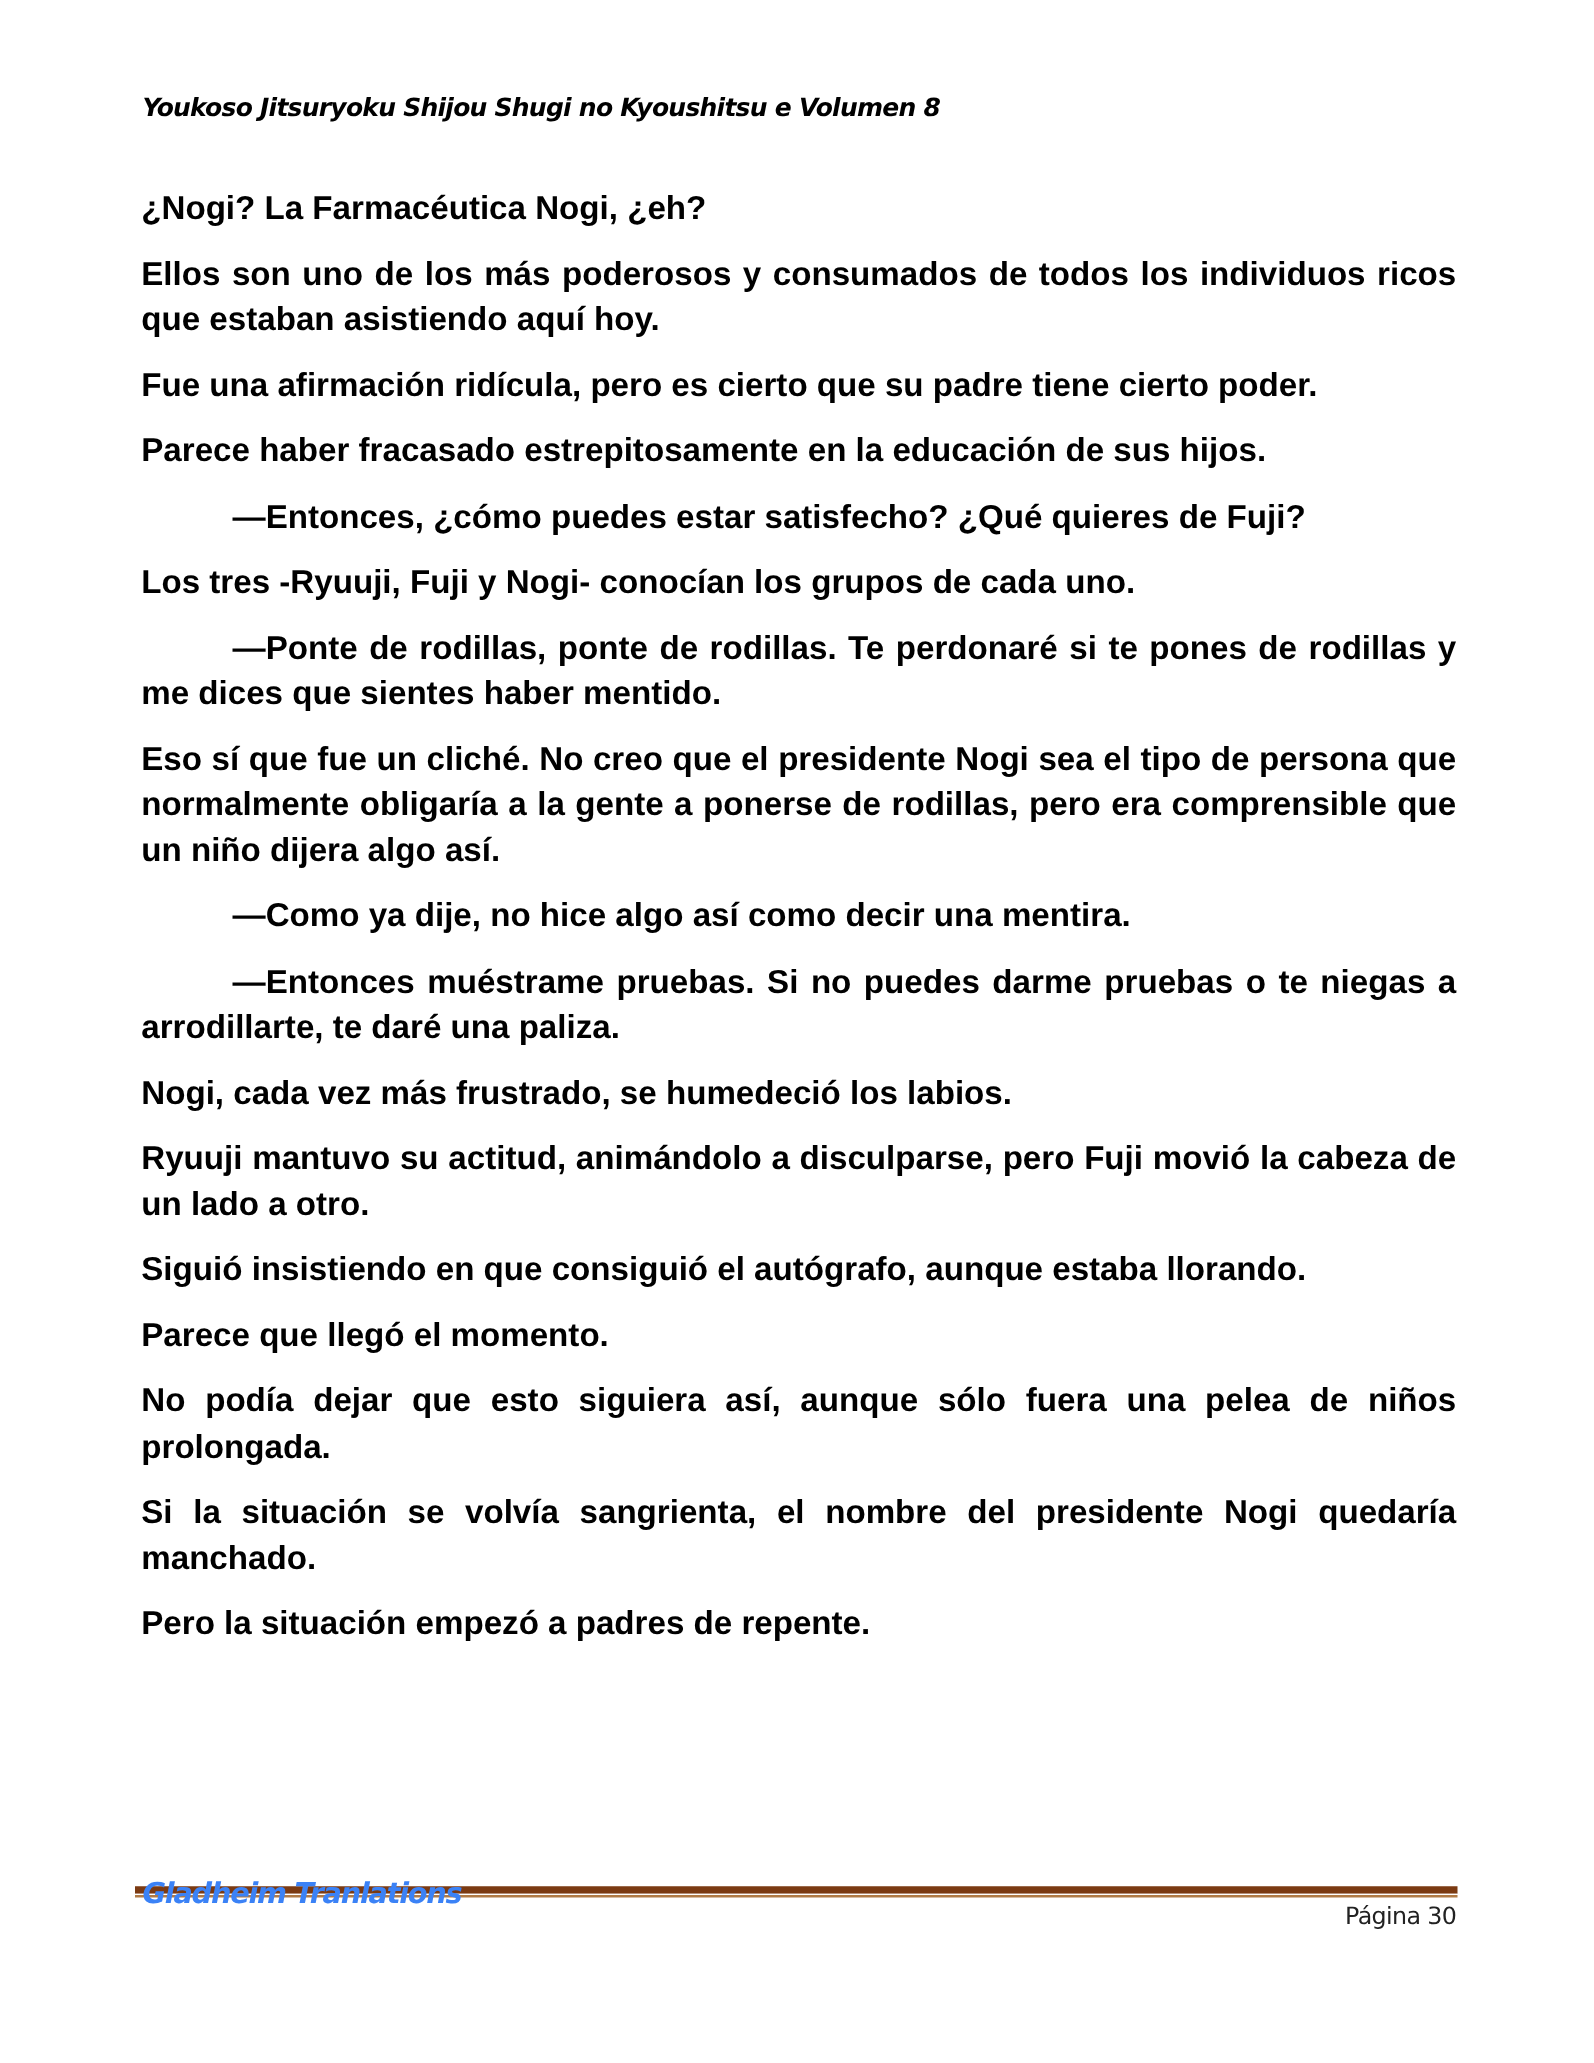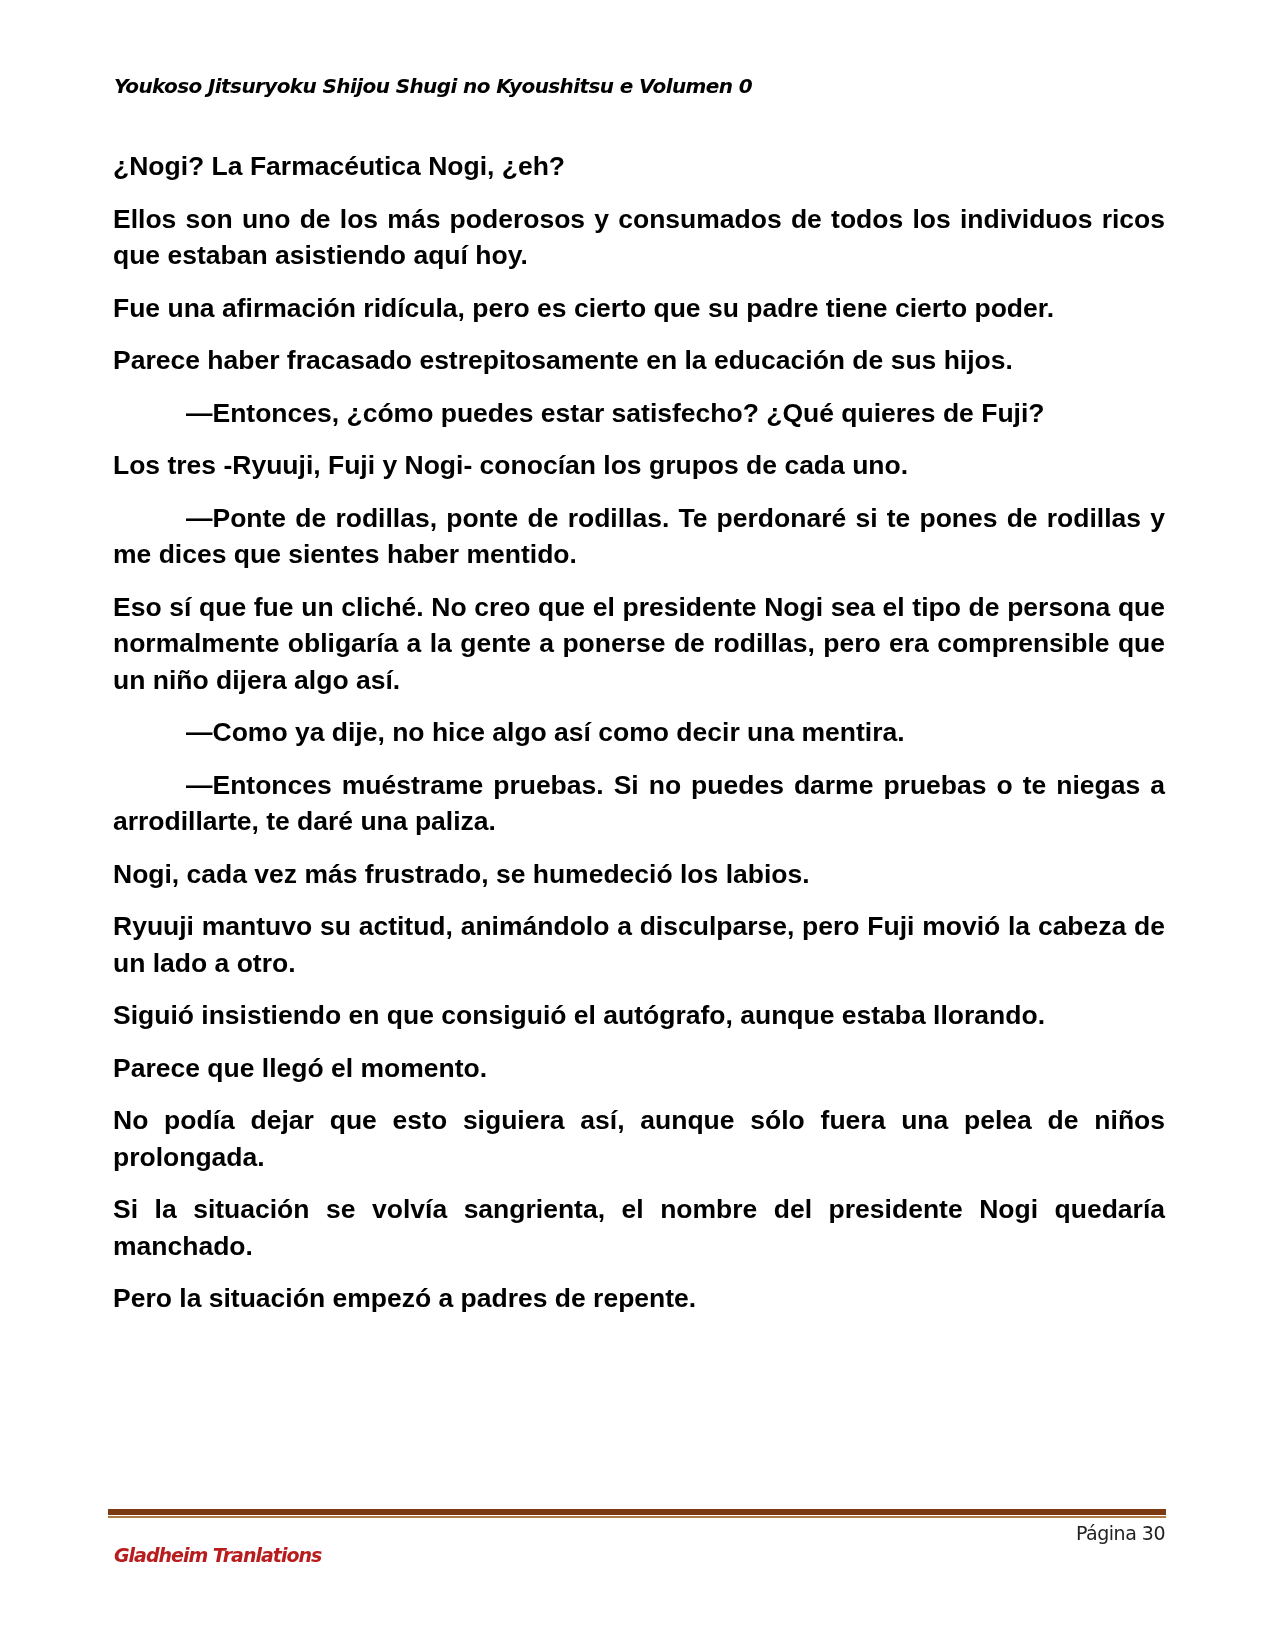--- a/index.html
+++ b/index.html
@@ -17,34 +17,34 @@
   }
   .body-text p { margin: 0 0 16px 0; text-align: justify; }
   .body-text p.indent { text-indent: 73px; }
   .footer-rule {
     position: absolute; left: 108px; top: 1509px; width: 1058px; height: 9px;
   }
   .footer-rule .thick { height: 6px; background: #7b3a12; }
   .footer-rule .gap { height: 1px; background: #ffffff; }
   .footer-rule .thin { height: 2px; background: #b07a45; }
   .footer-left {
-    position: absolute; left: 114px; top: 1544px;
+    position: absolute; left: 114px; top: 1502px;
     font-family: "DejaVu Sans", sans-serif; font-weight: bold; font-style: italic;
-    font-size: 19px; color: #b91c1c; letter-spacing: -1px;
+    font-size: 23px; color: #3b82f6; letter-spacing: -1px;
   }
   .footer-right {
     position: absolute; right: 110px; top: 1522px;
     font-family: "DejaVu Sans", sans-serif; font-size: 19px; color: #222;
     letter-spacing: -0.5px;
   }
 </style>
 </head>
 <body>
 
-<div class="page-header">Youkoso Jitsuryoku Shijou Shugi no Kyoushitsu e  Volumen 0</div>
+<div class="page-header">Youkoso Jitsuryoku Shijou Shugi no Kyoushitsu e  Volumen 8</div>
 
 <div class="body-text">
   <p>¿Nogi? La Farmacéutica Nogi, ¿eh?</p>
   <p>Ellos son uno de los más poderosos y consumados de todos los individuos ricos que estaban asistiendo aquí hoy.</p>
   <p>Fue una afirmación ridícula, pero es cierto que su padre tiene cierto poder.</p>
   <p>Parece haber fracasado estrepitosamente en la educación de sus hijos.</p>
   <p class="indent">—Entonces, ¿cómo puedes estar satisfecho? ¿Qué quieres de Fuji?</p>
   <p>Los tres -Ryuuji, Fuji y Nogi- conocían los grupos de cada uno.</p>
   <p class="indent">—Ponte de rodillas, ponte de rodillas. Te perdonaré si te pones de rodillas y me dices que sientes haber mentido.</p>
   <p>Eso sí que fue un cliché. No creo que el presidente Nogi sea el tipo de persona que normalmente obligaría a la gente a ponerse de rodillas, pero era comprensible que un niño dijera algo así.</p>

